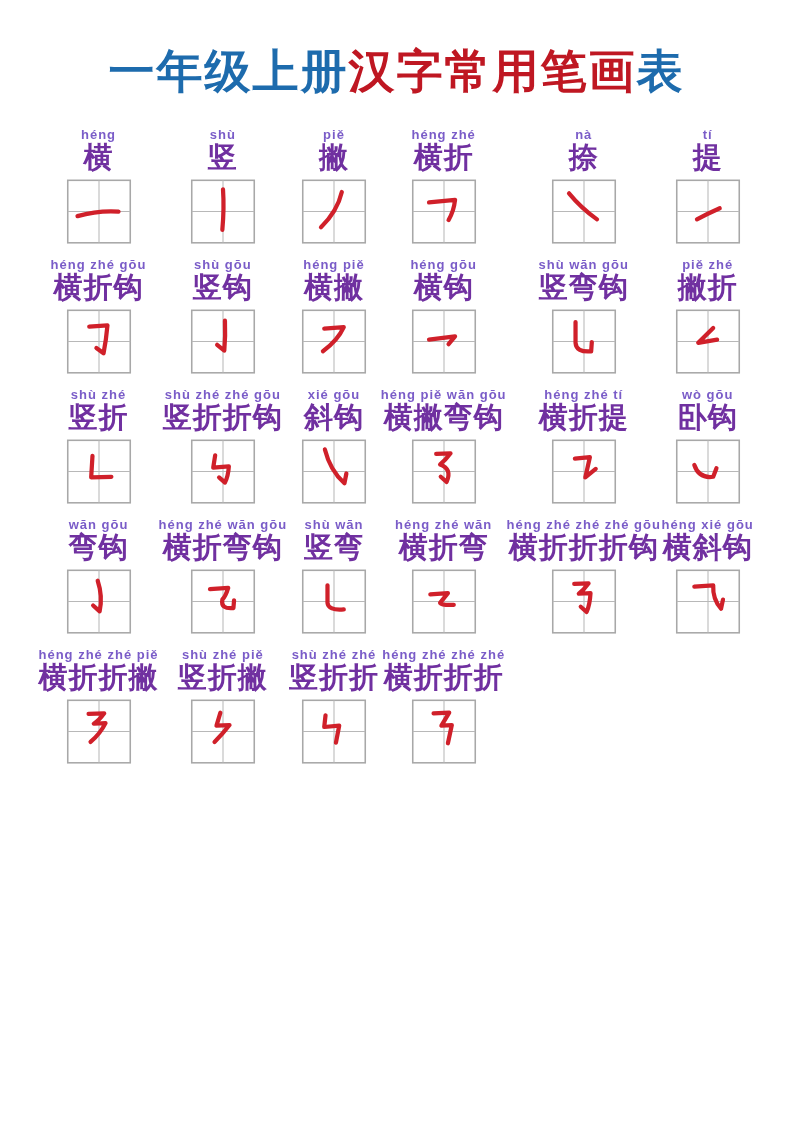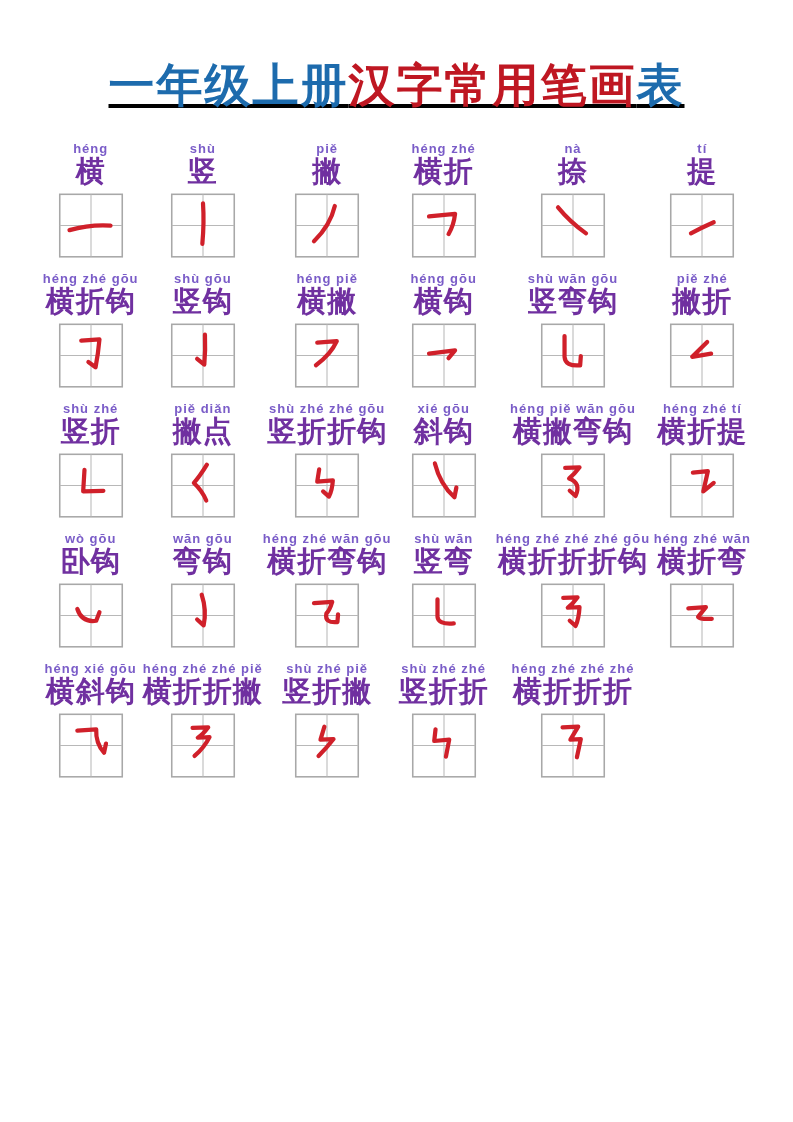--- a/index.html
+++ b/index.html
@@ -1,24 +1,23 @@
 <!DOCTYPE html>
 <html style="--title-blue: #1d6bad; --title-red: #bf1722; --pinyin-purple: #7a5cc8; --name-purple: #7030a0; --stroke-red: #d0202a; --grid-gray: #a8a8a8; --grid-line-gray: #b8b8b8;"><head>
 <meta charset="utf-8">
 <style>
   html,body { margin:0; padding:0; background:#ffffff; }
   .page {
     position:relative; width:793px; height:1122px; overflow:hidden;
     background:#ffffff; font-family:"Liberation Sans", sans-serif;
   }
   .title {
-    margin:0; padding-top:58px; text-align:center;
+    margin:0; padding-top:44px; text-align:center;
     font-size:46px; font-weight:900; letter-spacing:2px; line-height:1.2;
     white-space:nowrap;
-    text-decoration:underline;
   }
   .title .t-blue { color:var(--title-blue); }
   .title .t-red  { color:var(--title-red); }
   .grid {
     width:716px; margin:28px auto 0;
     display:grid; grid-template-columns:repeat(6, 1fr);
     row-gap:13px; justify-items:center;
   }
   .cell { display:flex; flex-direction:column; align-items:center; height:117px; }
   .py {
@@ -184,30 +183,20 @@
         <div class="py">shù zhé</div>
         <div class="zi">竖折</div>
         <svg class="box" viewBox="0 0 100 100">
           <rect class="g-outer" x="2" y="2" width="96" height="96"></rect>
           <line class="g-line" x1="50" y1="2" x2="50" y2="98"></line>
           <line class="g-line" x1="2" y1="50" x2="98" y2="50"></line>
           <path class="glyph" d="M40,26 L38,59 L69,58"></path>
         </svg>
       </div>
 
-    <div class="cell">
-        <div class="py">piě diǎn</div>
-        <div class="zi">撇点</div>
-        <svg class="box" viewBox="0 0 100 100">
-          <rect class="g-outer" x="2" y="2" width="96" height="96"></rect>
-          <line class="g-line" x1="50" y1="2" x2="50" y2="98"></line>
-          <line class="g-line" x1="2" y1="50" x2="98" y2="50"></line>
-          <path class="glyph" d="M56,18 Q45,36 36,46 Q49,58 55,73"></path>
-        </svg>
-      </div>
 
     <div class="cell">
         <div class="py">shù zhé zhé gōu</div>
         <div class="zi">竖折折钩</div>
         <svg class="box" viewBox="0 0 100 100">
           <rect class="g-outer" x="2" y="2" width="96" height="96"></rect>
           <line class="g-line" x1="50" y1="2" x2="50" y2="98"></line>
           <line class="g-line" x1="2" y1="50" x2="98" y2="50"></line>
           <path class="glyph" d="M38,25 L35,44 L59,42 Q58,57 53,67 L44,59"></path>
         </svg>
@@ -284,42 +273,42 @@
         <div class="zi">竖弯</div>
         <svg class="box" viewBox="0 0 100 100">
           <rect class="g-outer" x="2" y="2" width="96" height="96"></rect>
           <line class="g-line" x1="50" y1="2" x2="50" y2="98"></line>
           <line class="g-line" x1="2" y1="50" x2="98" y2="50"></line>
           <path class="glyph" d="M40,25 L40,52 Q41,64 65,62"></path>
         </svg>
       </div>
 
     <div class="cell">
+        <div class="py">héng zhé wān</div>
+        <div class="zi">横折弯</div>
+        <svg class="box" viewBox="0 0 100 100">
+          <rect class="g-outer" x="2" y="2" width="96" height="96"></rect>
+          <line class="g-line" x1="50" y1="2" x2="50" y2="98"></line>
+          <line class="g-line" x1="2" y1="50" x2="98" y2="50"></line>
+          <path class="glyph" d="M29,39 L56,37 L44,52 Q47,56 65,55"></path>
+        </svg>
+      </div>
+
+    <div class="cell">
         <div class="py">héng zhé zhé zhé gōu</div>
         <div class="zi">横折折折钩</div>
         <svg class="box" viewBox="0 0 100 100">
           <rect class="g-outer" x="2" y="2" width="96" height="96"></rect>
           <line class="g-line" x1="50" y1="2" x2="50" y2="98"></line>
           <line class="g-line" x1="2" y1="50" x2="98" y2="50"></line>
           <path class="glyph" d="M35,23 L57,22 Q50,32 42,38 L60,37 Q59,55 54,66 L45,58"></path>
         </svg>
       </div>
 
     <div class="cell">
-        <div class="py">héng zhé wān</div>
-        <div class="zi">横折弯</div>
-        <svg class="box" viewBox="0 0 100 100">
-          <rect class="g-outer" x="2" y="2" width="96" height="96"></rect>
-          <line class="g-line" x1="50" y1="2" x2="50" y2="98"></line>
-          <line class="g-line" x1="2" y1="50" x2="98" y2="50"></line>
-          <path class="glyph" d="M29,39 L56,37 L44,52 Q47,56 65,55"></path>
-        </svg>
-      </div>
-
-    <div class="cell">
         <div class="py">héng xié gōu</div>
         <div class="zi">横斜钩</div>
         <svg class="box" viewBox="0 0 100 100">
           <rect class="g-outer" x="2" y="2" width="96" height="96"></rect>
           <line class="g-line" x1="50" y1="2" x2="50" y2="98"></line>
           <line class="g-line" x1="2" y1="50" x2="98" y2="50"></line>
           <path class="glyph" d="M29,27 L58,25 Q57,46 70,61 L73,47"></path>
         </svg>
       </div>
 

